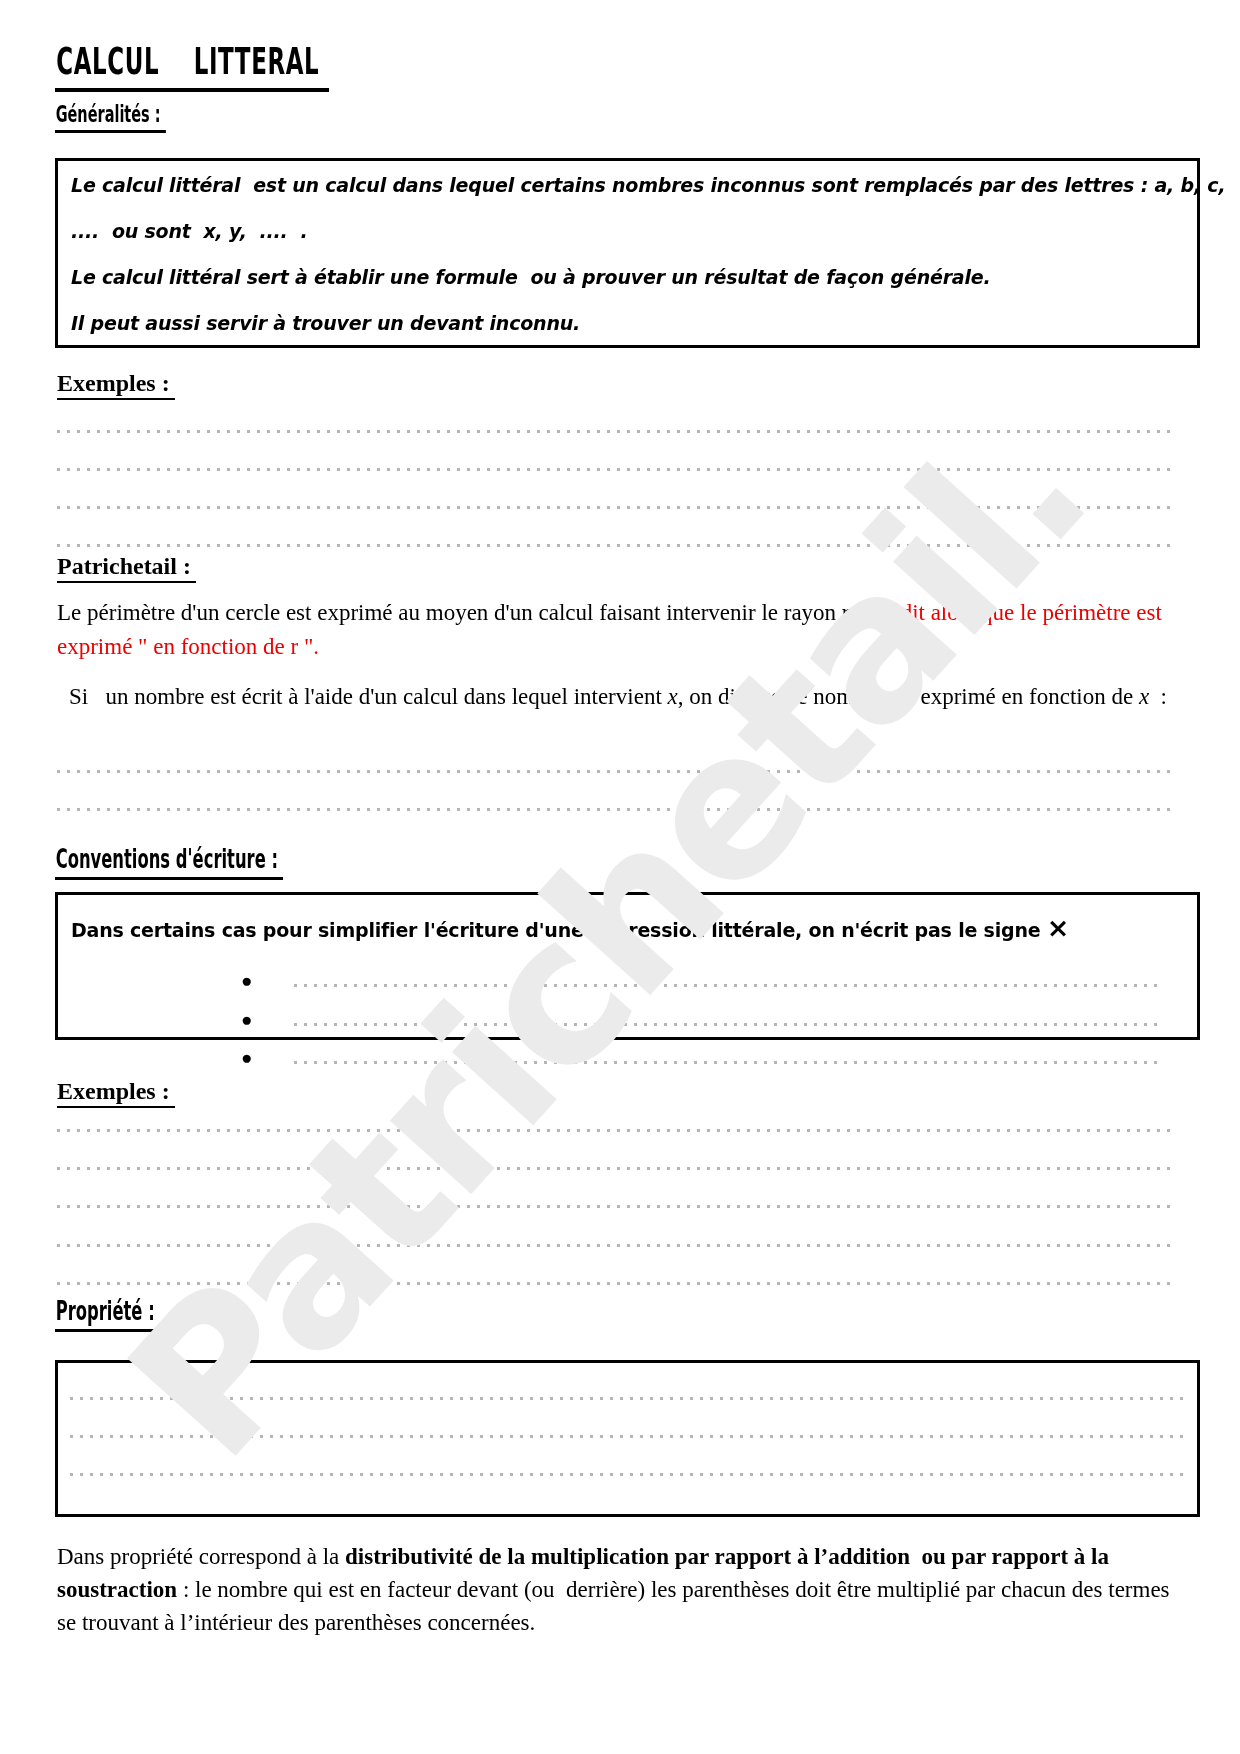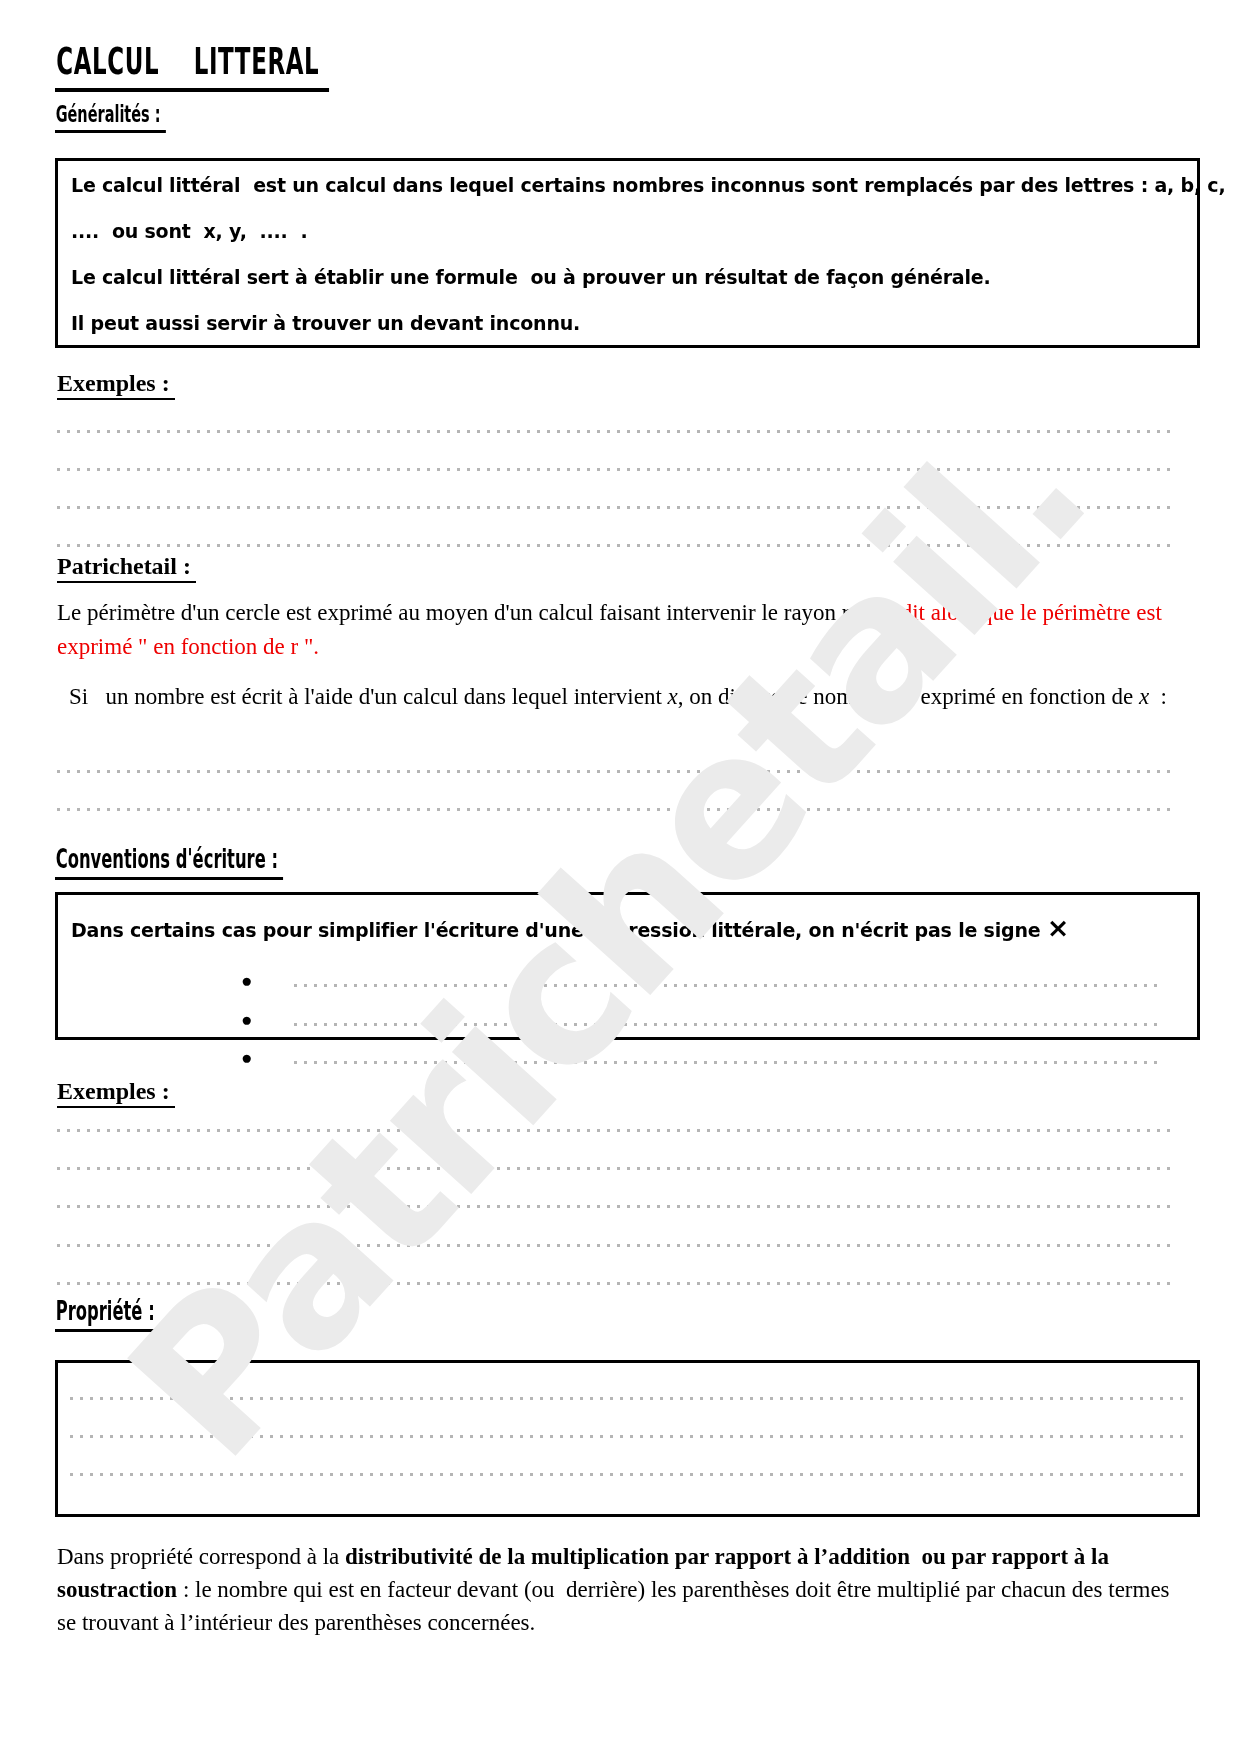--- a/index.html
+++ b/index.html
@@ -39,21 +39,21 @@
   .serif-h {
     font-family:"Liberation Serif", serif; font-size:24px;
     border-bottom:2px solid #000; padding:0 5px 1px 0; white-space:pre;
   }
   #h-exemples1 { top:370px; left:57px; }
   #h-vocabulaire { top:553px; left:57px; }
   #h-exemples2 { top:1078px; left:57px; }
 
   
   .box { position:absolute; left:55px; width:1145px; border:3px solid #000; }
-  #box-intro { top:158px; height:190px; padding:1px 6px 0 13px; }
+  #box-intro { top:158px; height:190px; padding:1px 6px 0 13px;font-style:italic; }
   #box-conventions { top:892px; height:148px; }
   #box-propriete { top:1360px; height:157px; }
 
   .comic-line {
     font-family:"DejaVu Sans", sans-serif; font-weight:bold;
     font-size:19px; line-height:46px; letter-spacing:-0.2px; white-space:pre;
   }
   .conv-text { position:absolute; top:18px; left:13px; right:8px; line-height:30px; }
   .conv-sign { font-size:27px; font-weight:bold; }
 

